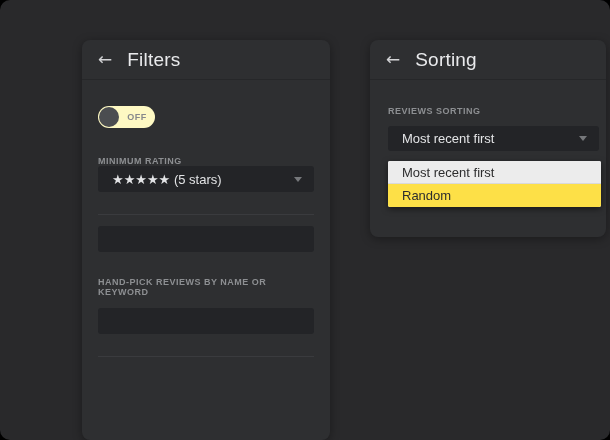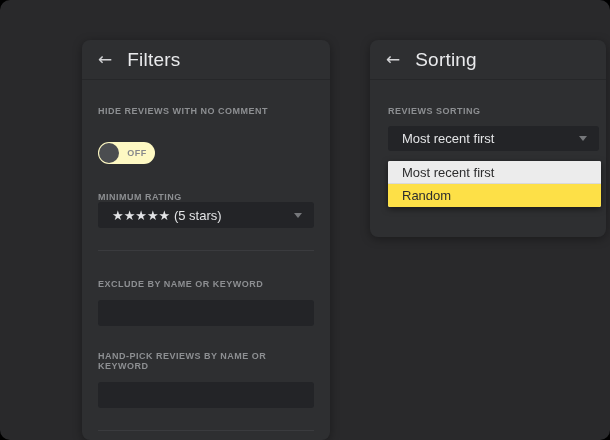--- a/index.html
+++ b/index.html
@@ -129,35 +129,33 @@
 
   <div class="panel panel-filters">
     <div class="panel-header">
       <button class="back-btn">
         <span>←</span>
       </button>
       <span class="panel-title">Filters</span>
     </div>
     <div class="panel-body">
 
-      <div class="field-label lbl-1">HIDE REVIEWS WITH NO COMMENT</div>
       <div class="toggle">
         <span class="toggle-knob"></span>
         <span class="toggle-state">OFF</span>
       </div>
 
       <div class="field-label lbl-2">MINIMUM RATING</div>
       <div class="select-box">
         <span class="select-text">★★★★★ (5 stars)</span>
         <span class="caret-down"></span>
       </div>
 
       <div class="divider"></div>
 
-      <div class="field-label lbl-3">EXCLUDE BY NAME OR KEYWORD</div>
       <input class="text-input" type="text" placeholder="" style="">
 
       <div class="field-label lbl-4">HAND-PICK REVIEWS BY NAME OR KEYWORD</div>
       <input class="text-input" type="text" placeholder="" style="">
 
       <div class="divider"></div>
 
       
     </div>
   </div>

